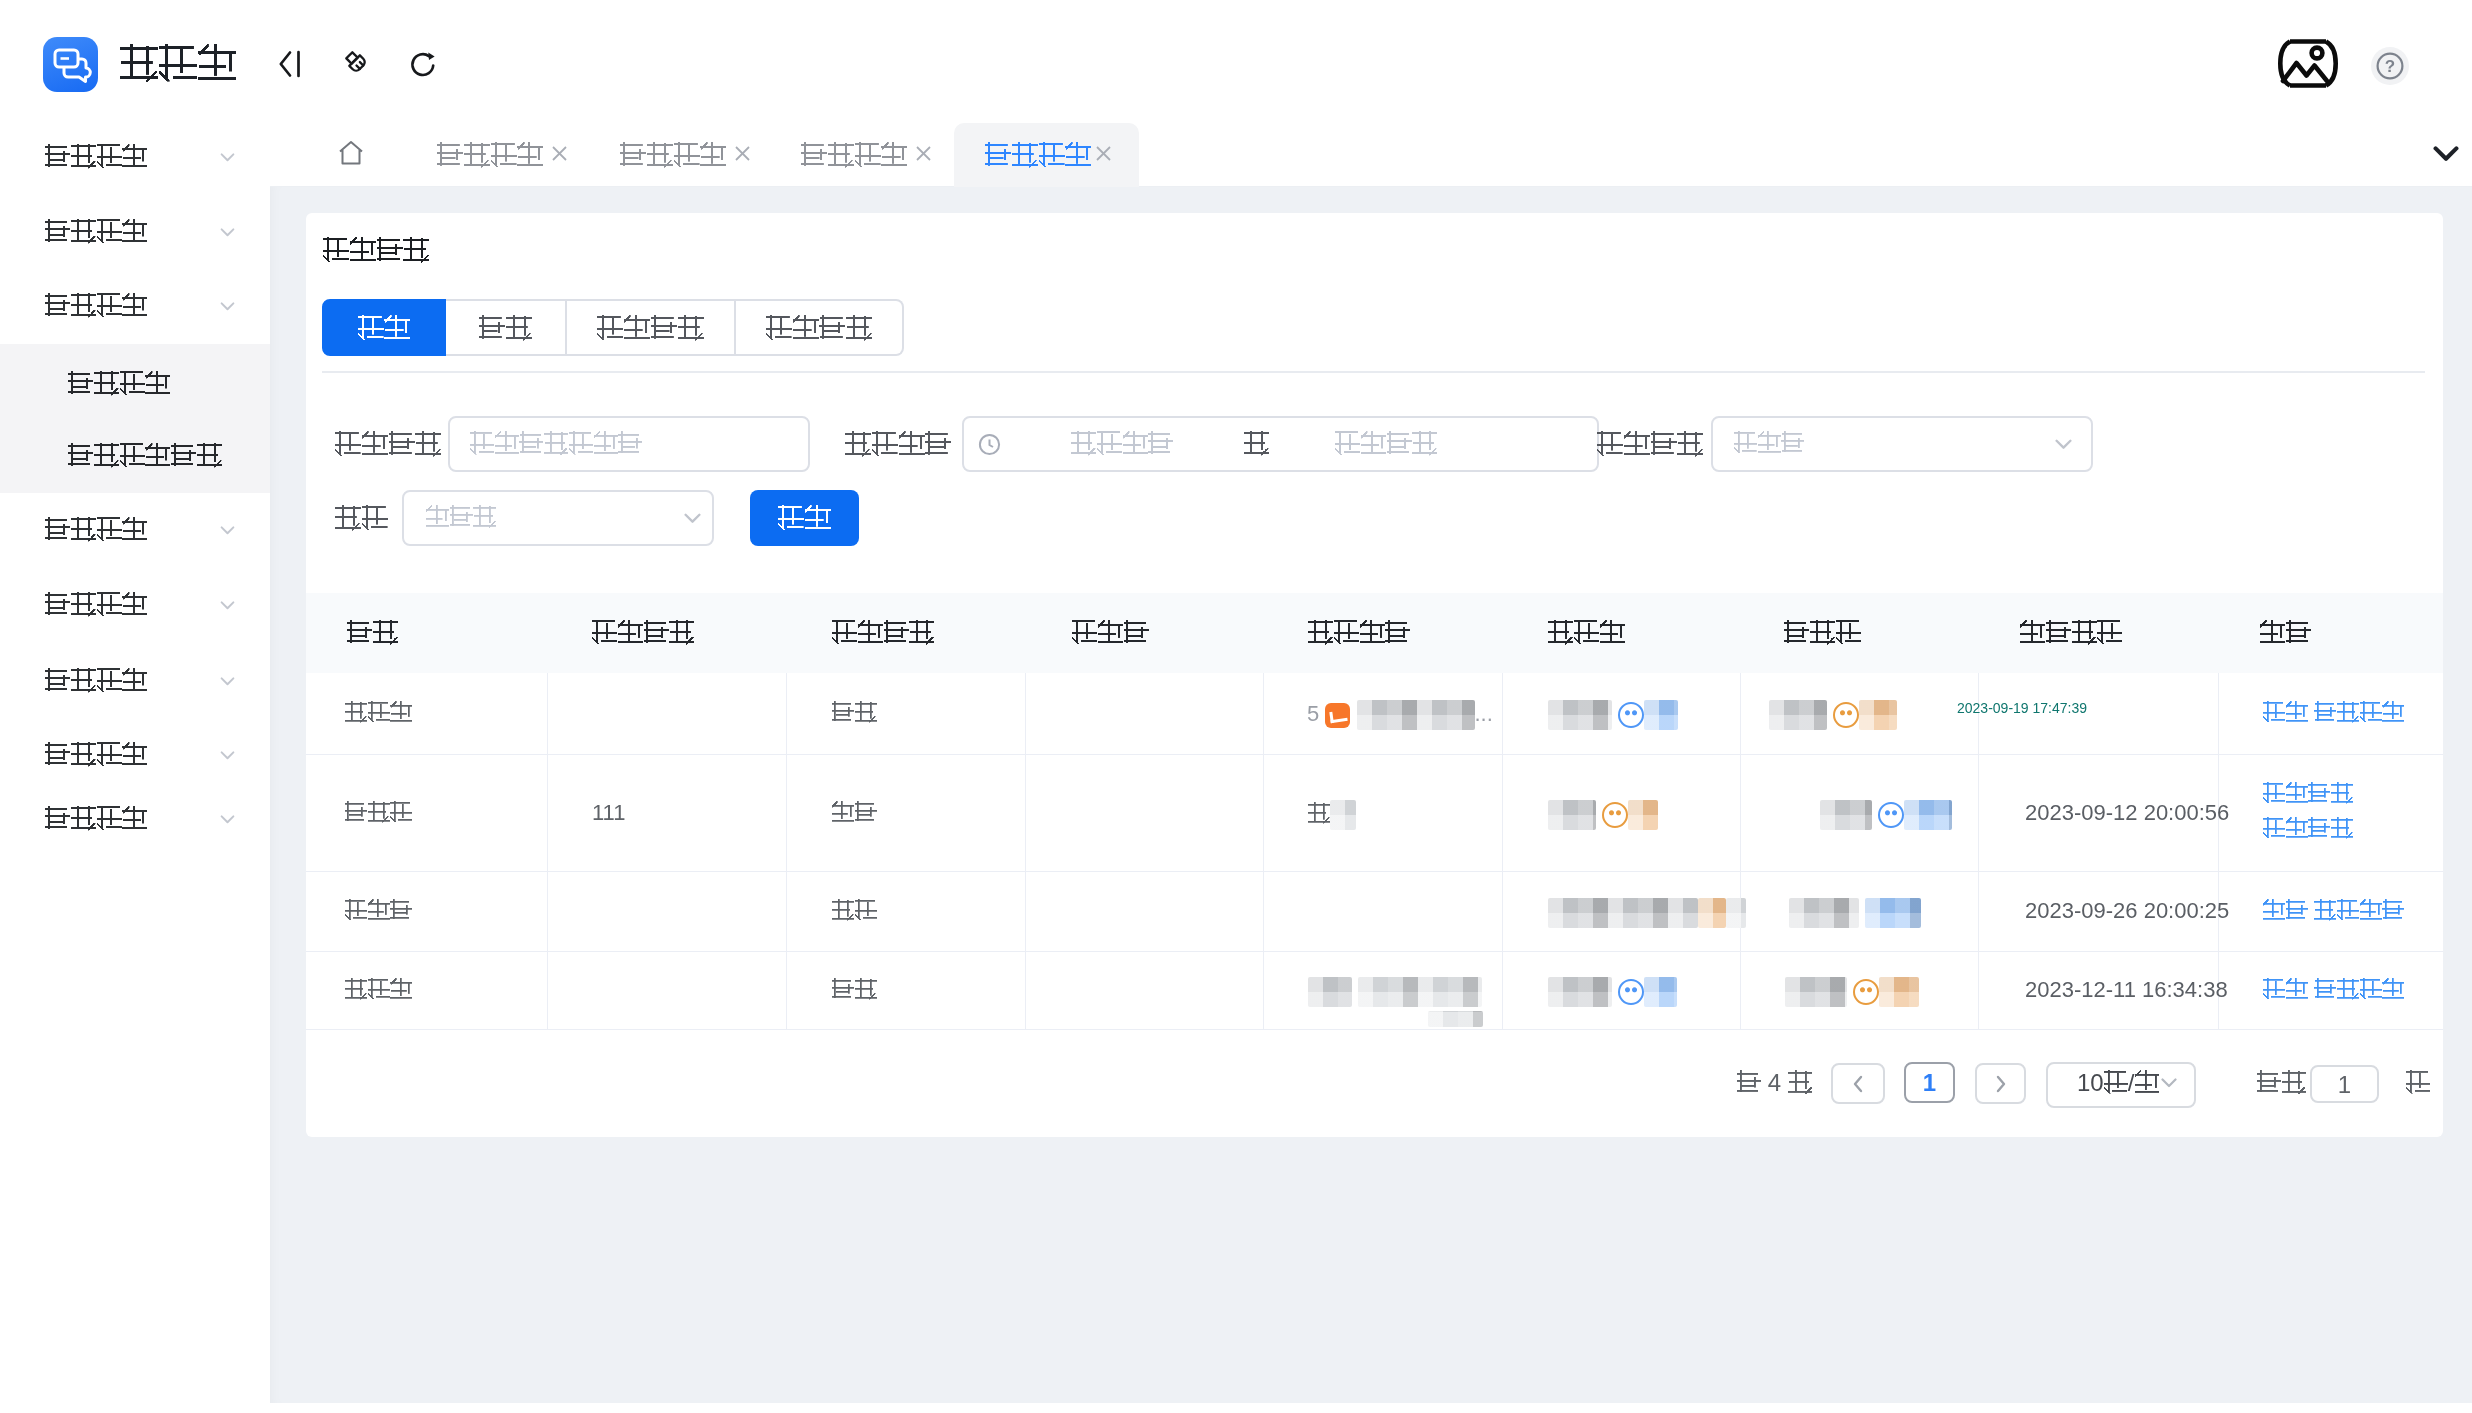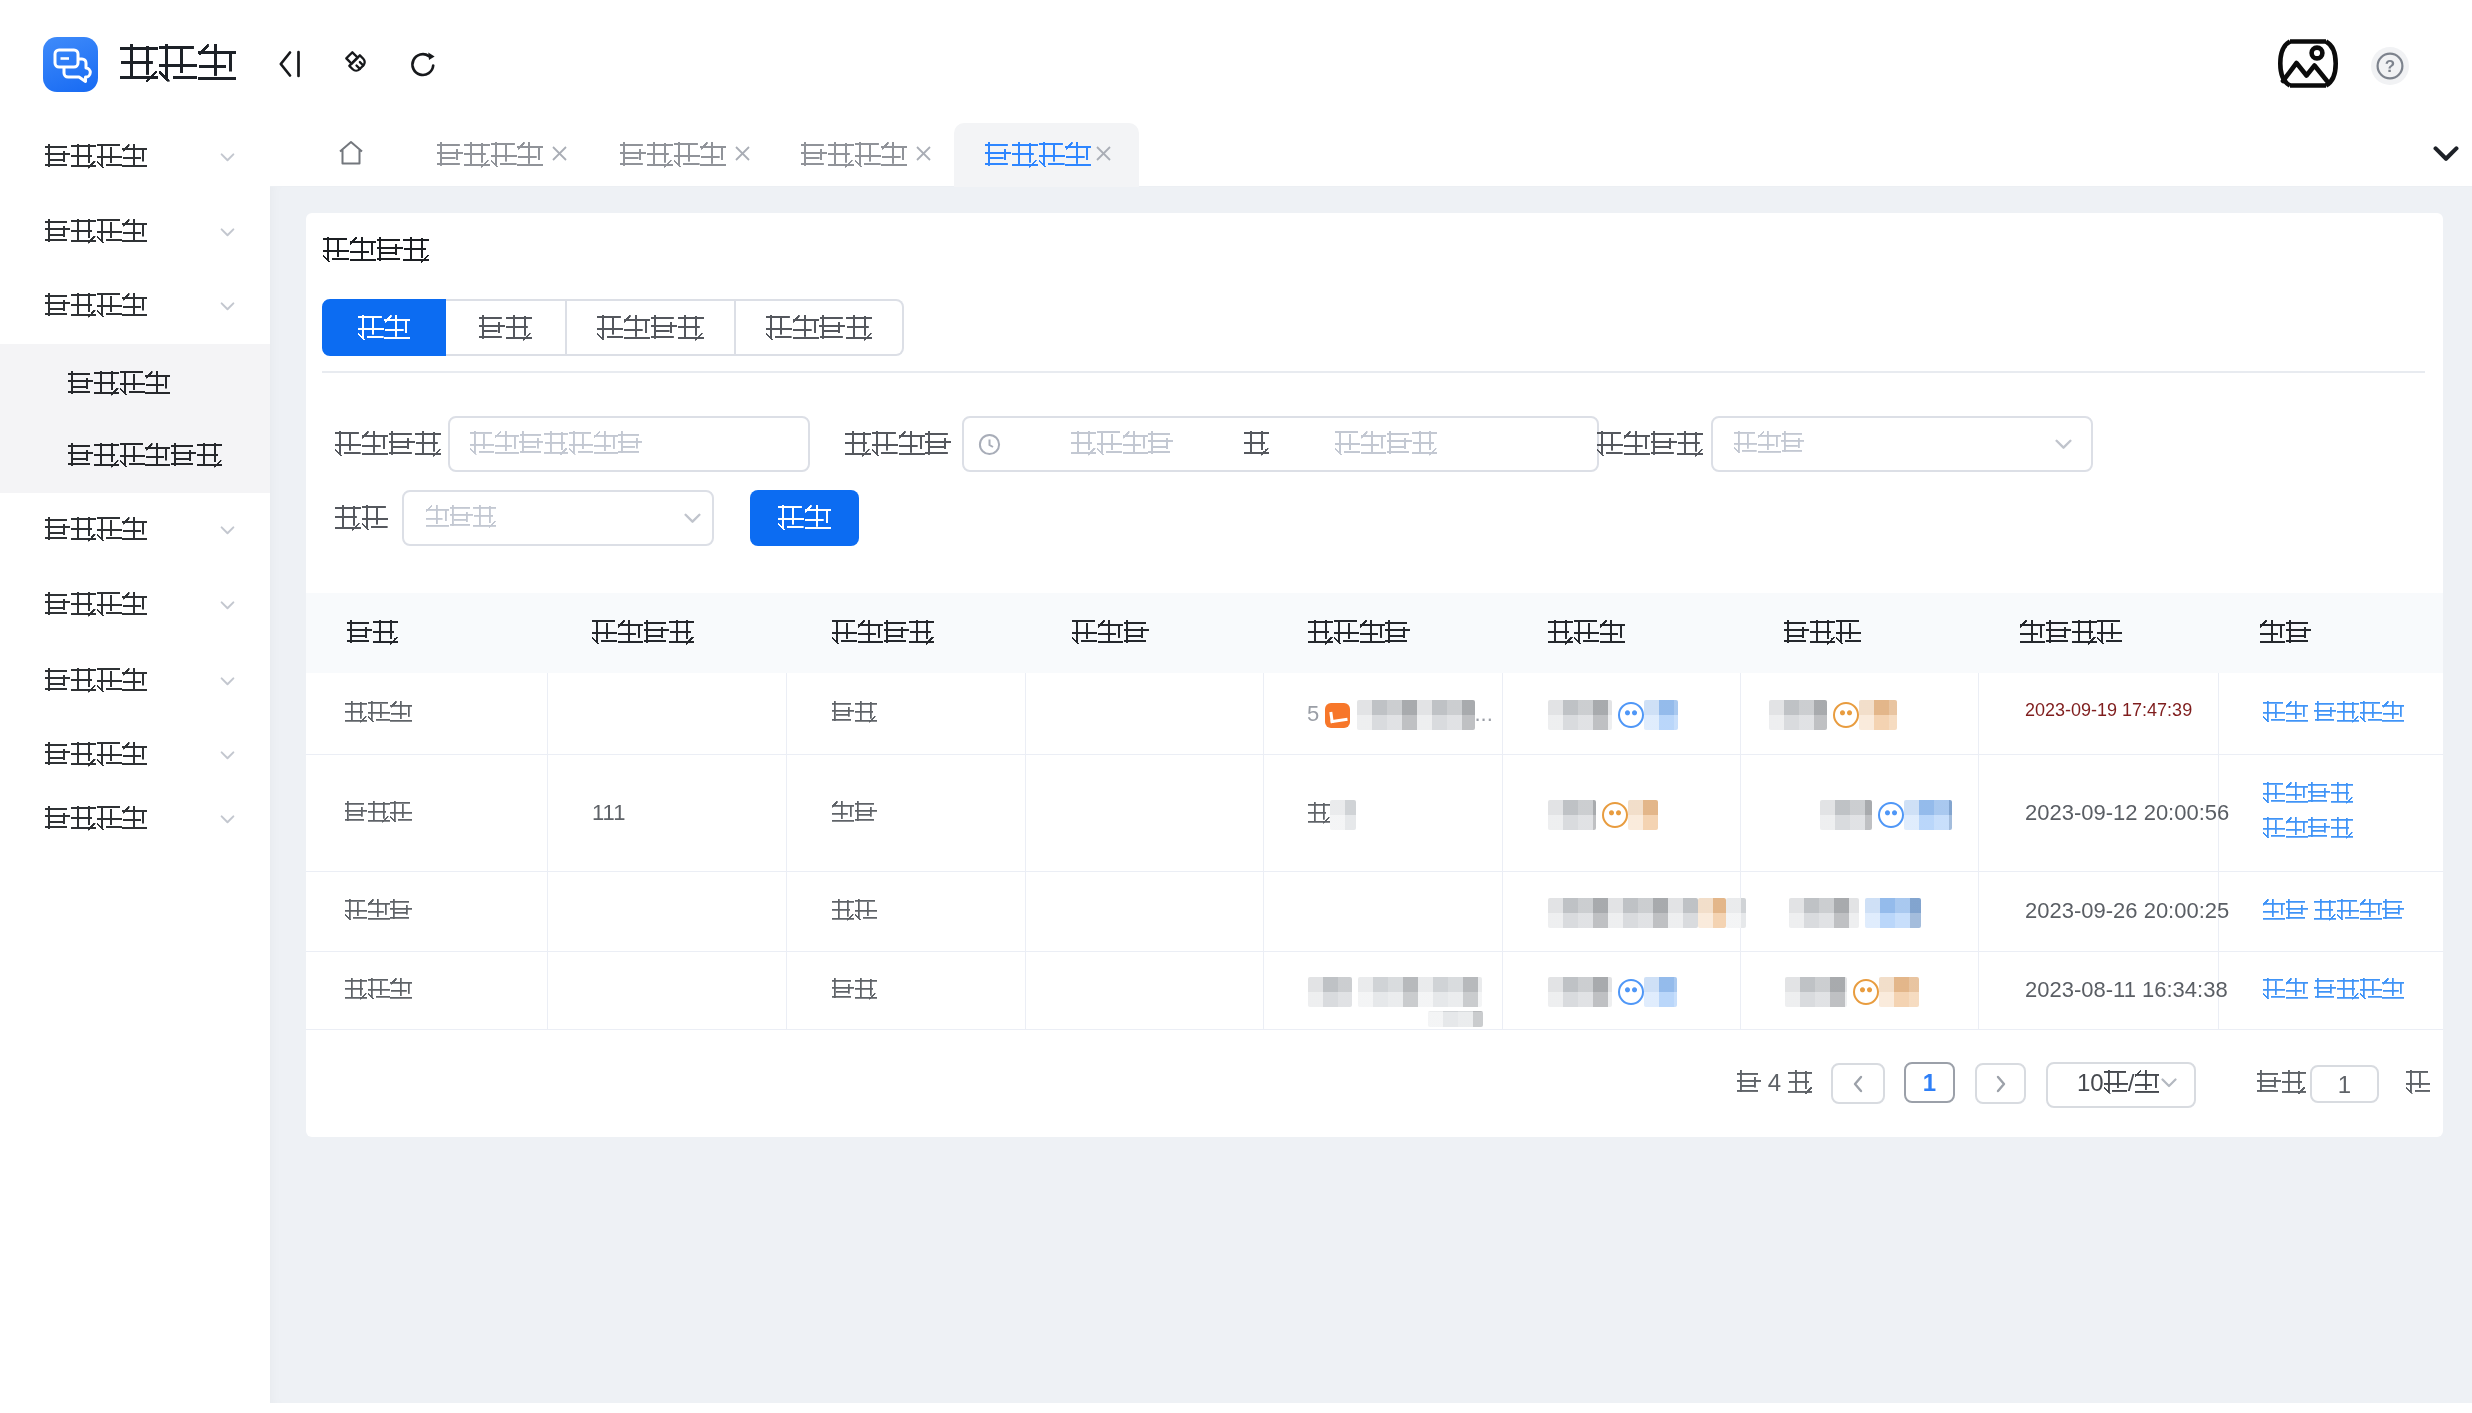--- a/index.html
+++ b/index.html
@@ -185,21 +185,21 @@
 <div class="abs" style="left:957px;top:460px;width:1px;height:357px;background:#ebeef5"></div>
 <div class="abs" style="left:1196px;top:460px;width:1px;height:357px;background:#ebeef5"></div>
 <div class="abs" style="left:1434px;top:460px;width:1px;height:357px;background:#ebeef5"></div>
 <div class="abs" style="left:1672px;top:460px;width:1px;height:357px;background:#ebeef5"></div>
 <div class="abs" style="left:1912px;top:460px;width:1px;height:357px;background:#ebeef5"></div>
 <div class="cellline" style="left:39px;top:487px;font-size:22px;color:#5f6368"><i class="g g1"></i><i class="g g2"></i><i class="g g3"></i></div>
 <div class="cellline" style="left:526px;top:487px;font-size:22px;color:#5f6368"><i class="g g4"></i><i class="g g1"></i></div>
 <div class="cellline" style="left:1001px;top:487px;font-size:22px;color:#5f6368"><span style="font-size:22px;color:#9a9ea6">5</span> <span class="sq"></span> <span class="mz" style="width:118px"></span><span style="color:#9a9ea6">...</span></div>
 <div class="cellline" style="left:1242px;top:487px;font-size:22px;color:#5f6368"><span class="mz" style="width:64px"></span> <span class="eb"></span><span class="mz mzb" style="width:34px"></span></div>
 <div class="cellline" style="left:1463px;top:487px;font-size:22px;color:#5f6368"><span class="mz" style="width:58px"></span> <span class="eo"></span><span class="mz mzo" style="width:38px"></span></div>
-<div class="cellline" style="left:1719px;top:487px;font-size:18px;color:#7f1d1d">2023-09-19 17:47:39</div>
+<div class="cellline" style="left:1651px;top:487px;font-size:14px;color:#0f766e">2023-09-19 17:47:39</div>
 <div class="cellline" style="left:1957px;top:487px;font-size:22px;color:#5f6368"><span class="link"><i class="g g2"></i><i class="g g3"></i> <i class="g g4"></i><i class="g g1"></i><i class="g g2"></i><i class="g g3"></i></span></div>
 <div class="cellline" style="left:39px;top:587px;font-size:22px;color:#5f6368"><i class="g g4"></i><i class="g g1"></i><i class="g g2"></i></div>
 <div class="cellline" style="left:286px;top:587px;font-size:22px;color:#5f6368">111</div>
 <div class="cellline" style="left:526px;top:587px;font-size:22px;color:#5f6368"><i class="g g3"></i><i class="g g4"></i></div>
 <div class="cellline" style="left:1002px;top:587px;font-size:22px;color:#5f6368"><i class="g g1"></i><span class="mz mzl" style="width:26px"></span></div>
 <div class="cellline" style="left:1242px;top:587px;font-size:22px;color:#5f6368"><span class="mz" style="width:48px"></span> <span class="eo"></span><span class="mz mzo" style="width:30px"></span></div>
 <div class="cellline" style="left:1514px;top:587px;font-size:22px;color:#5f6368"><span class="mz" style="width:52px"></span> <span class="eb"></span><span class="mz mzb" style="width:48px"></span></div>
 <div class="cellline" style="left:1719px;top:587px;font-size:22px;color:#5a5e64">2023-09-12 20:00:56</div>
 <div class="cellline" style="left:1957px;top:568px;font-size:22px;color:#5f6368"><span class="link"><i class="g g2"></i><i class="g g3"></i><i class="g g4"></i><i class="g g1"></i></span></div>
 <div class="cellline" style="left:1957px;top:603px;font-size:22px;color:#5f6368"><span class="link"><i class="g g2"></i><i class="g g3"></i><i class="g g4"></i><i class="g g1"></i></span></div>
@@ -208,21 +208,21 @@
 <div class="cellline" style="left:1242px;top:685px;font-size:22px;color:#5f6368"><span class="mz" style="width:150px"></span><span class="mz mzo" style="width:28px"></span><span class="mz mzl" style="width:20px"></span></div>
 <div class="cellline" style="left:1483px;top:685px;font-size:22px;color:#5f6368"><span class="mz" style="width:70px"></span> <span class="mz mzb" style="width:56px"></span></div>
 <div class="cellline" style="left:1719px;top:685px;font-size:22px;color:#5a5e64">2023-09-26 20:00:25</div>
 <div class="cellline" style="left:1957px;top:685px;font-size:22px;color:#5f6368"><span class="link"><i class="g g3"></i><i class="g g4"></i> <i class="g g1"></i><i class="g g2"></i><i class="g g3"></i><i class="g g4"></i></span></div>
 <div class="cellline" style="left:39px;top:764px;font-size:22px;color:#5f6368"><i class="g g1"></i><i class="g g2"></i><i class="g g3"></i></div>
 <div class="cellline" style="left:526px;top:764px;font-size:22px;color:#5f6368"><i class="g g4"></i><i class="g g1"></i></div>
 <div class="cellline" style="left:1002px;top:764px;font-size:22px;color:#5f6368"><span class="mz" style="width:44px"></span> <span class="mz mzl" style="width:124px"></span></div>
 <div class="cellline" style="left:1122px;top:792px;font-size:22px;color:#5f6368"><span class="mz mzl" style="width:55px;height:16px"></span></div>
 <div class="cellline" style="left:1242px;top:764px;font-size:22px;color:#5f6368"><span class="mz" style="width:64px"></span> <span class="eb"></span><span class="mz mzb" style="width:33px"></span></div>
 <div class="cellline" style="left:1479px;top:764px;font-size:22px;color:#5f6368"><span class="mz" style="width:62px"></span> <span class="eo"></span><span class="mz mzo" style="width:40px"></span></div>
-<div class="cellline" style="left:1719px;top:764px;font-size:22px;color:#5a5e64">2023-08-11 16:34:38</div>
+<div class="cellline" style="left:1719px;top:764px;font-size:22px;color:#5a5e64">2023-12-11 16:34:38</div>
 <div class="cellline" style="left:1957px;top:764px;font-size:22px;color:#5f6368"><span class="link"><i class="g g2"></i><i class="g g3"></i> <i class="g g4"></i><i class="g g1"></i><i class="g g2"></i><i class="g g3"></i></span></div>
 <div class="abs" style="left:1431px;top:856px;font-size:24px;color:#5f6368"><i class="g g4"></i> 4 <i class="g g1"></i></div>
 <div class="abs" style="left:1525px;top:850px;width:54px;height:41px;border:2px solid #d8dbe0;border-radius:8px;background:#fff"></div>
 <svg class="abs" style="left:1545px;top:862px" width="14" height="18" viewBox="0 0 14 18" fill="none" stroke="#9ca1a9" stroke-width="2.4" stroke-linecap="round" stroke-linejoin="round">
       <polyline points="10,2 4,9 10,16"></polyline>
     </svg>
 <div class="abs" style="left:1598px;top:849px;width:51px;height:41px;border:2px solid #9ba0a9;border-radius:8px;background:#fff;text-align:center;font-size:24px;font-weight:bold;color:#2e7ff7;line-height:38px">1</div>
 <div class="abs" style="left:1669px;top:850px;width:51px;height:41px;border:2px solid #d8dbe0;border-radius:8px;background:#fff"></div>
 <svg class="abs" style="left:1688px;top:862px" width="14" height="18" viewBox="0 0 14 18" fill="none" stroke="#9ca1a9" stroke-width="2.4" stroke-linecap="round" stroke-linejoin="round">
       <polyline points="4,2 10,9 4,16"></polyline>

